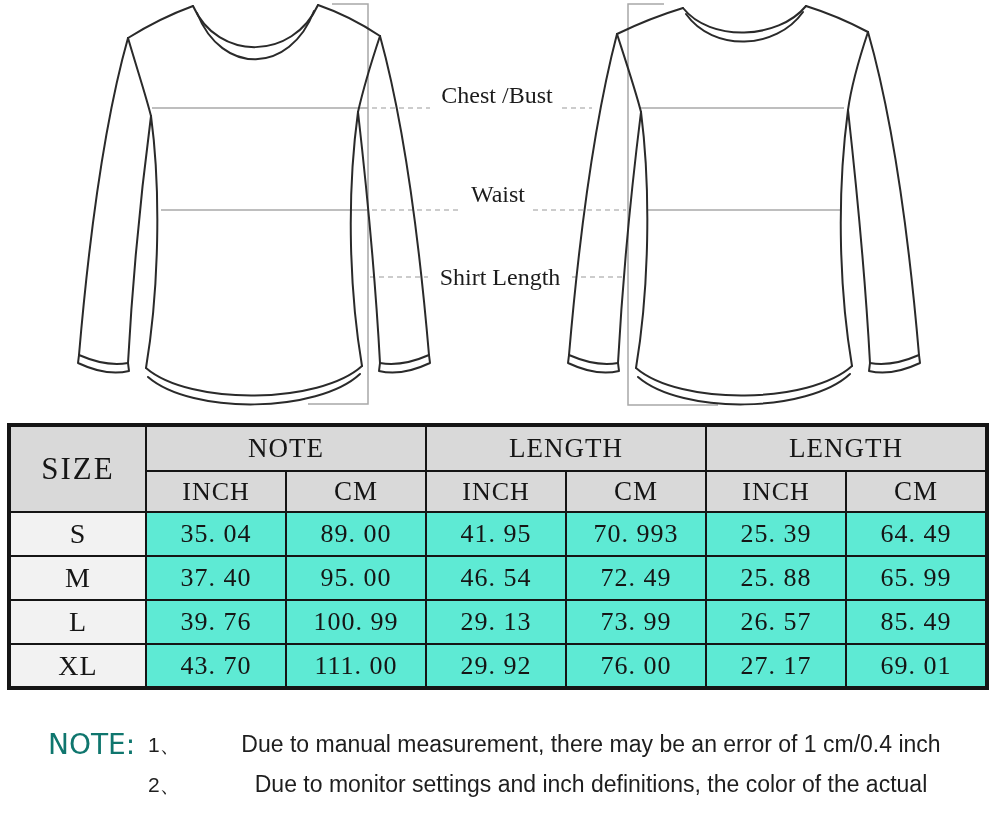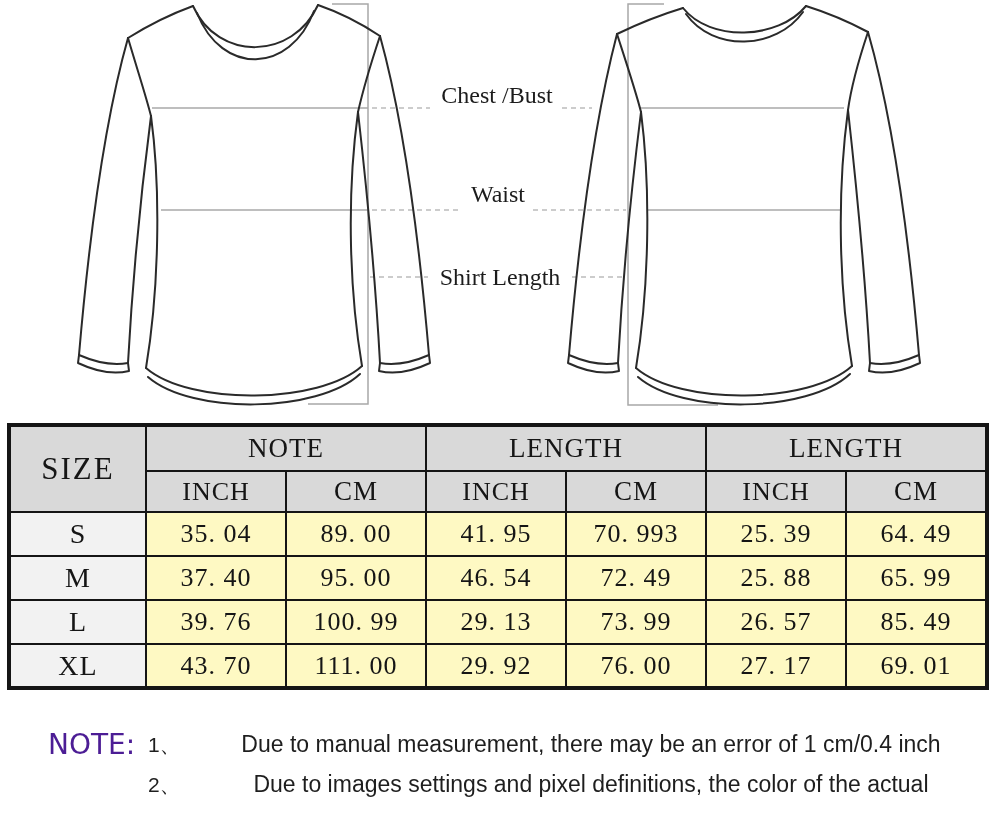--- a/index.html
+++ b/index.html
@@ -26,29 +26,29 @@
     border:2px solid #151515;text-align:center;vertical-align:middle;
     padding:0;font-weight:normal;color:#151515;
   }
   .size-table{border:4px solid #151515;}
   .size-table .hdr{background:#d9d9d9;}
   .size-table .th-size{font-size:31px;letter-spacing:2px;}
   .size-table .th-group{font-size:27px;letter-spacing:1px;}
   .size-table .th-inch{font-size:26px;letter-spacing:1px;}
   .size-table .th-cm{font-size:27px;letter-spacing:1px;}
   .size-table .td-size{font-size:28px;letter-spacing:1px;background:#f2f2f2;}
-  .size-table .td-val{font-size:26px;letter-spacing:1px;background:#fef9c3;}
+  .size-table .td-val{font-size:26px;letter-spacing:1px;background:#5eead4;}
   
   .note-section{
     position:absolute;left:48px;top:728px;right:6px;display:flex;
     font-family:"Liberation Sans", sans-serif;
   }
   .note-label{
     flex:0 0 100px;font-family:"DejaVu Sans", sans-serif;
-    font-size:28px;line-height:34px;color:#4c1d95;letter-spacing:0px;
+    font-size:28px;line-height:34px;color:#0f766e;letter-spacing:0px;
   }
   .note-items{flex:1;display:flex;flex-direction:column;gap:7px;}
   .note-item{display:flex;font-size:23px;line-height:33px;color:#1e1e1e;}
   .note-num{flex:0 0 46px;font-size:21px;}
   .note-text{flex:1;text-align:center;}
 </style>
 </head>
 <body>
 
 <div class="page">
@@ -192,19 +192,19 @@
   <div class="note-section">
     <div class="note-label">NOTE:</div>
     <div class="note-items">
       <div class="note-item">
         <span class="note-num">1、</span>
         <div class="note-text">Due to manual measurement, there may be an error of 1 cm/0.4 inch</div>
       </div>
       <div class="note-item">
         <span class="note-num">2、</span>
         <div class="note-text">
-          <div>Due to images settings and pixel definitions, the color of the actual</div>
+          <div>Due to monitor settings and inch definitions, the color of the actual</div>
         </div>
       </div>
     </div>
   </div>
 
 </div>
 
 </body></html>

